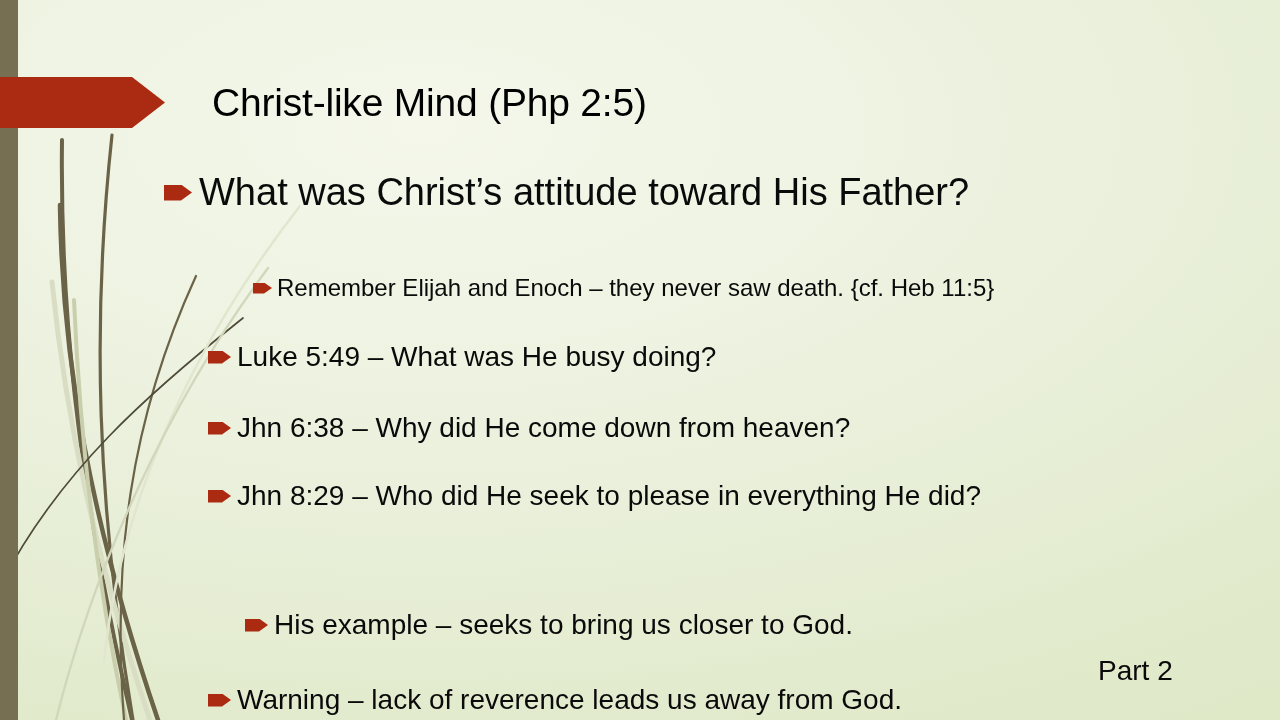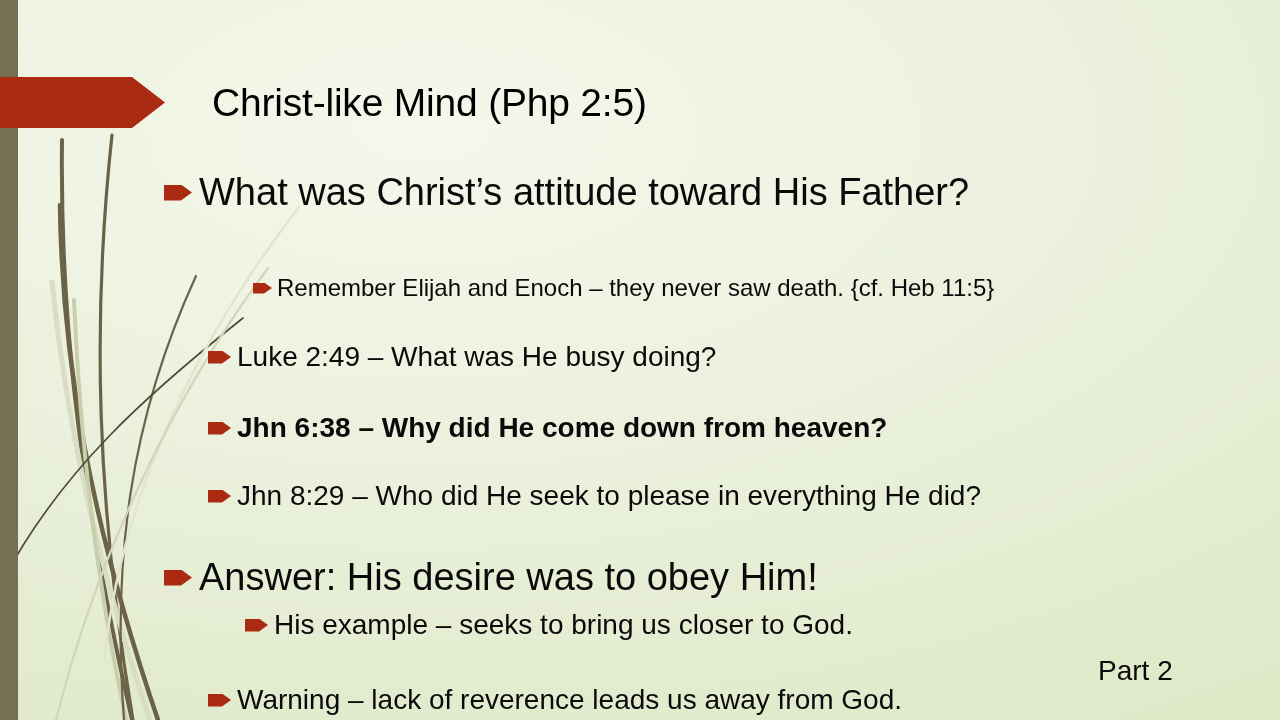--- a/index.html
+++ b/index.html
@@ -81,37 +81,33 @@
     </div>
 
 
     <div class="line lvl3" style="left:253px;top:274px;">
       <span class="bul"></span>
       <span class="txt">Remember Elijah and Enoch – they never saw death. {cf. Heb 11:5}</span>
     </div>
 
     <div class="line lvl2" style="left:208px;top:341px;">
       <span class="bul"></span>
-      <span class="txt">Luke 2:49 – What was He busy doing?</span>
+      <span class="txt">Luke 5:49 – What was He busy doing?</span>
     </div>
 
-    <div class="line lvl2" style="left:208px;top:412px;font-weight:bold;">
+    <div class="line lvl2" style="left:208px;top:412px;">
       <span class="bul"></span>
       <span class="txt">Jhn 6:38 – Why did He come down from heaven?</span>
     </div>
 
     <div class="line lvl2" style="left:208px;top:480px;">
       <span class="bul"></span>
       <span class="txt">Jhn 8:29 – Who did He seek to please in everything He did?</span>
     </div>
 
-    <div class="line lvl1" style="left:164px;top:556px;">
-      <span class="bul"></span>
-      <span class="txt">Answer: His desire was to obey Him!</span>
-    </div>
 
     <div class="line lvl2" style="left:208px;top:609px;padding-left:37px;">
       <span class="bul"></span>
       <span class="txt">His example – seeks to bring us closer to God.</span>
     </div>
 
     <div class="line lvl2" style="left:208px;top:684px;">
       <span class="bul"></span>
       <span class="txt">Warning – lack of reverence leads us away from God.</span>
     </div>

